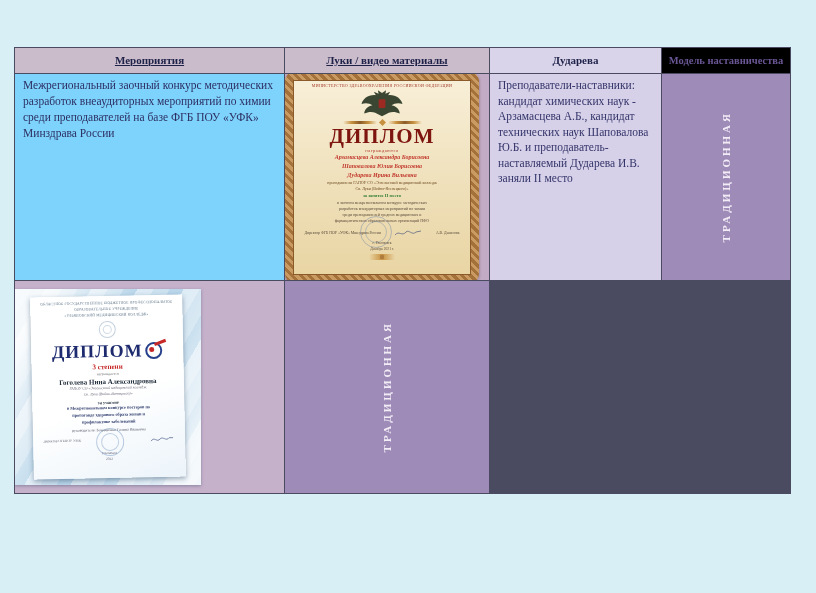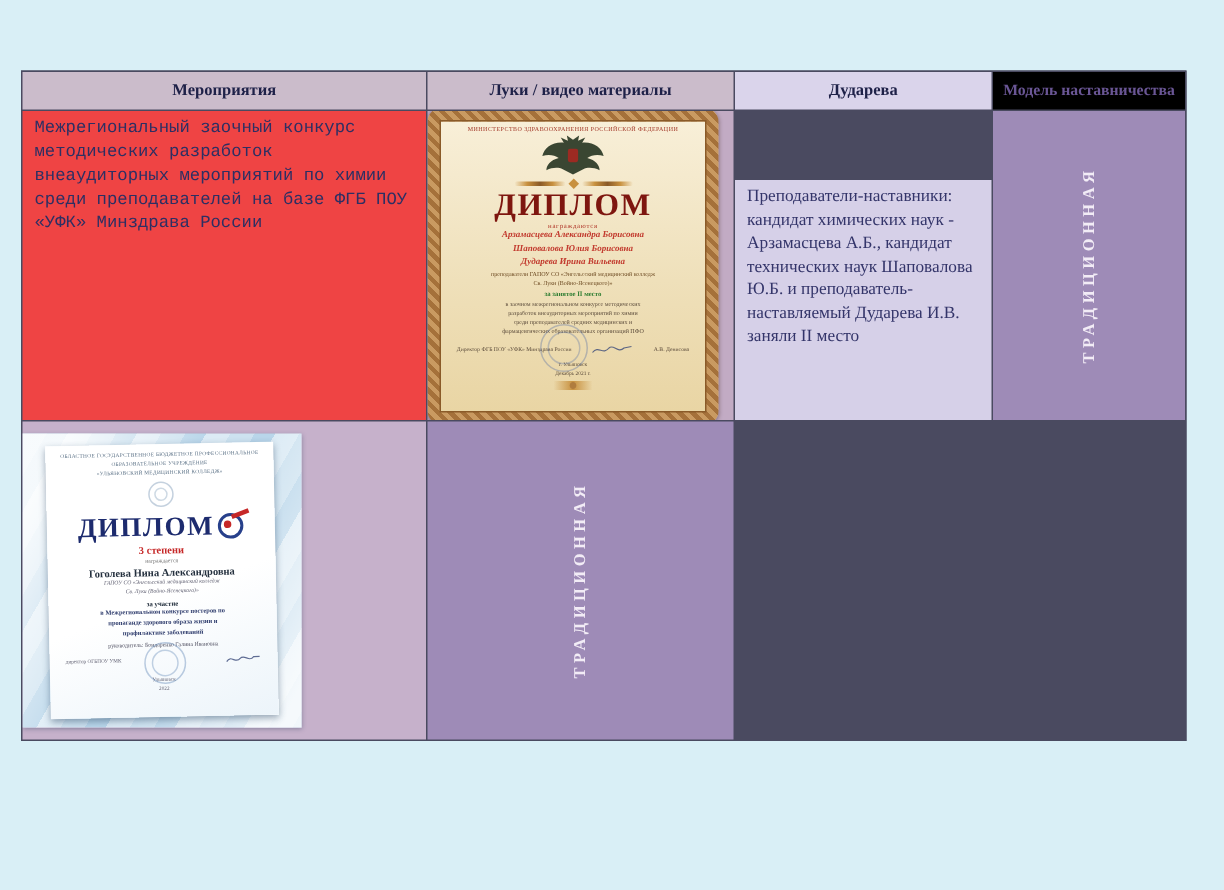--- a/index.html
+++ b/index.html
@@ -13,25 +13,25 @@
     display:grid;
     grid-template-columns:269px 204px 171px 128px;
     grid-template-rows:25px 206px 212px;
     gap:1px;
     background:#4a4a60;
     border:1px solid #4a4a60;
   }
   .cell{position:relative;overflow:hidden;}
   .hcell{display:flex;align-items:center;justify-content:center;text-align:center;
     font-weight:bold;font-size:11px;color:#1e2148;line-height:1.05;padding:1px 4px;}
-  .h-pink{background:#cbbccb;}
+  .h-pink{background:#cbbccb;text-decoration:underline;}
   .h-lav{background:#dad4eb;}
   .h-purp{background:#000000;color:#6a5695;font-size:10.5px;}
-  .event-cell{background:#ef4444;padding:4px 9px 4px 8px;font-size:11.5px;color:#2d2f63;line-height:1.38;font-family:Liberation Mono, monospace;}
-  .result-cell{background:#d6d0e8;padding:4px 8px;font-size:11.5px;color:#34356a;line-height:1.35;margin-top:46px;}
+  .event-cell{background:#7dd3fc;padding:4px 9px 4px 8px;font-size:11.5px;color:#2d2f63;line-height:1.38;}
+  .result-cell{background:#d6d0e8;padding:4px 8px;font-size:11.5px;color:#34356a;line-height:1.35;}
   .photo-cell{display:flex;align-items:center;justify-content:flex-start;}
   .photo-r1{background:#c2abc4;}
   .photo-r2{background:#c6b1cb;}
   .model-cell{background:#9e8bb7;display:flex;align-items:center;justify-content:center;}
   .vert-label{writing-mode:vertical-rl;transform:rotate(180deg);color:#f2ecf6;
     font-weight:bold;font-size:11px;letter-spacing:3px;white-space:nowrap;}
 
   
   .dip1{width:178px;height:195px;padding:8px;border-radius:9px;
     background:repeating-linear-gradient(45deg,#c99a61 0 3px,#a5713a 3px 6px);

